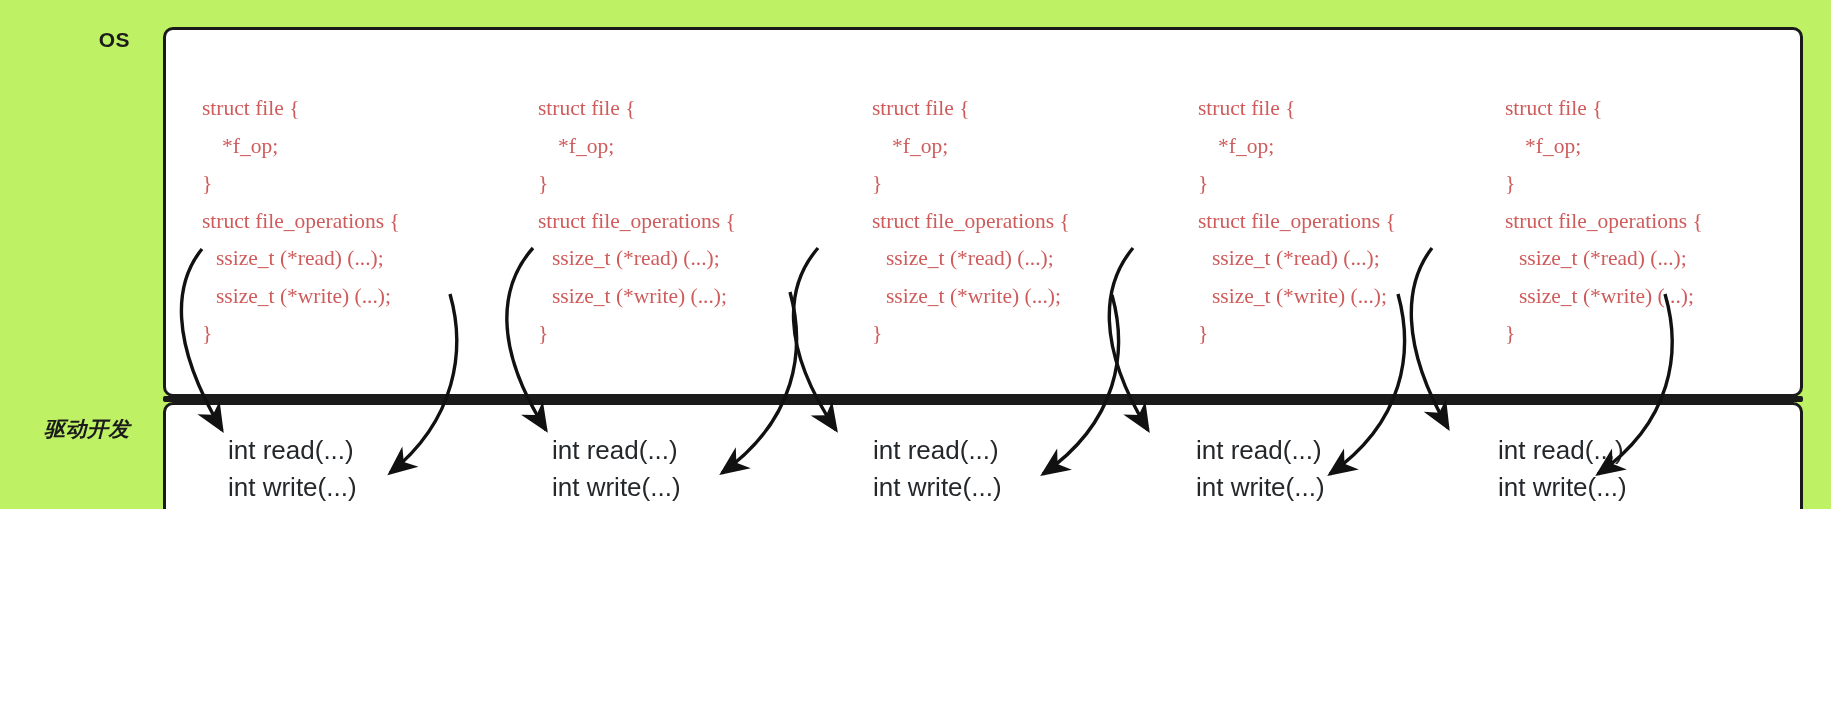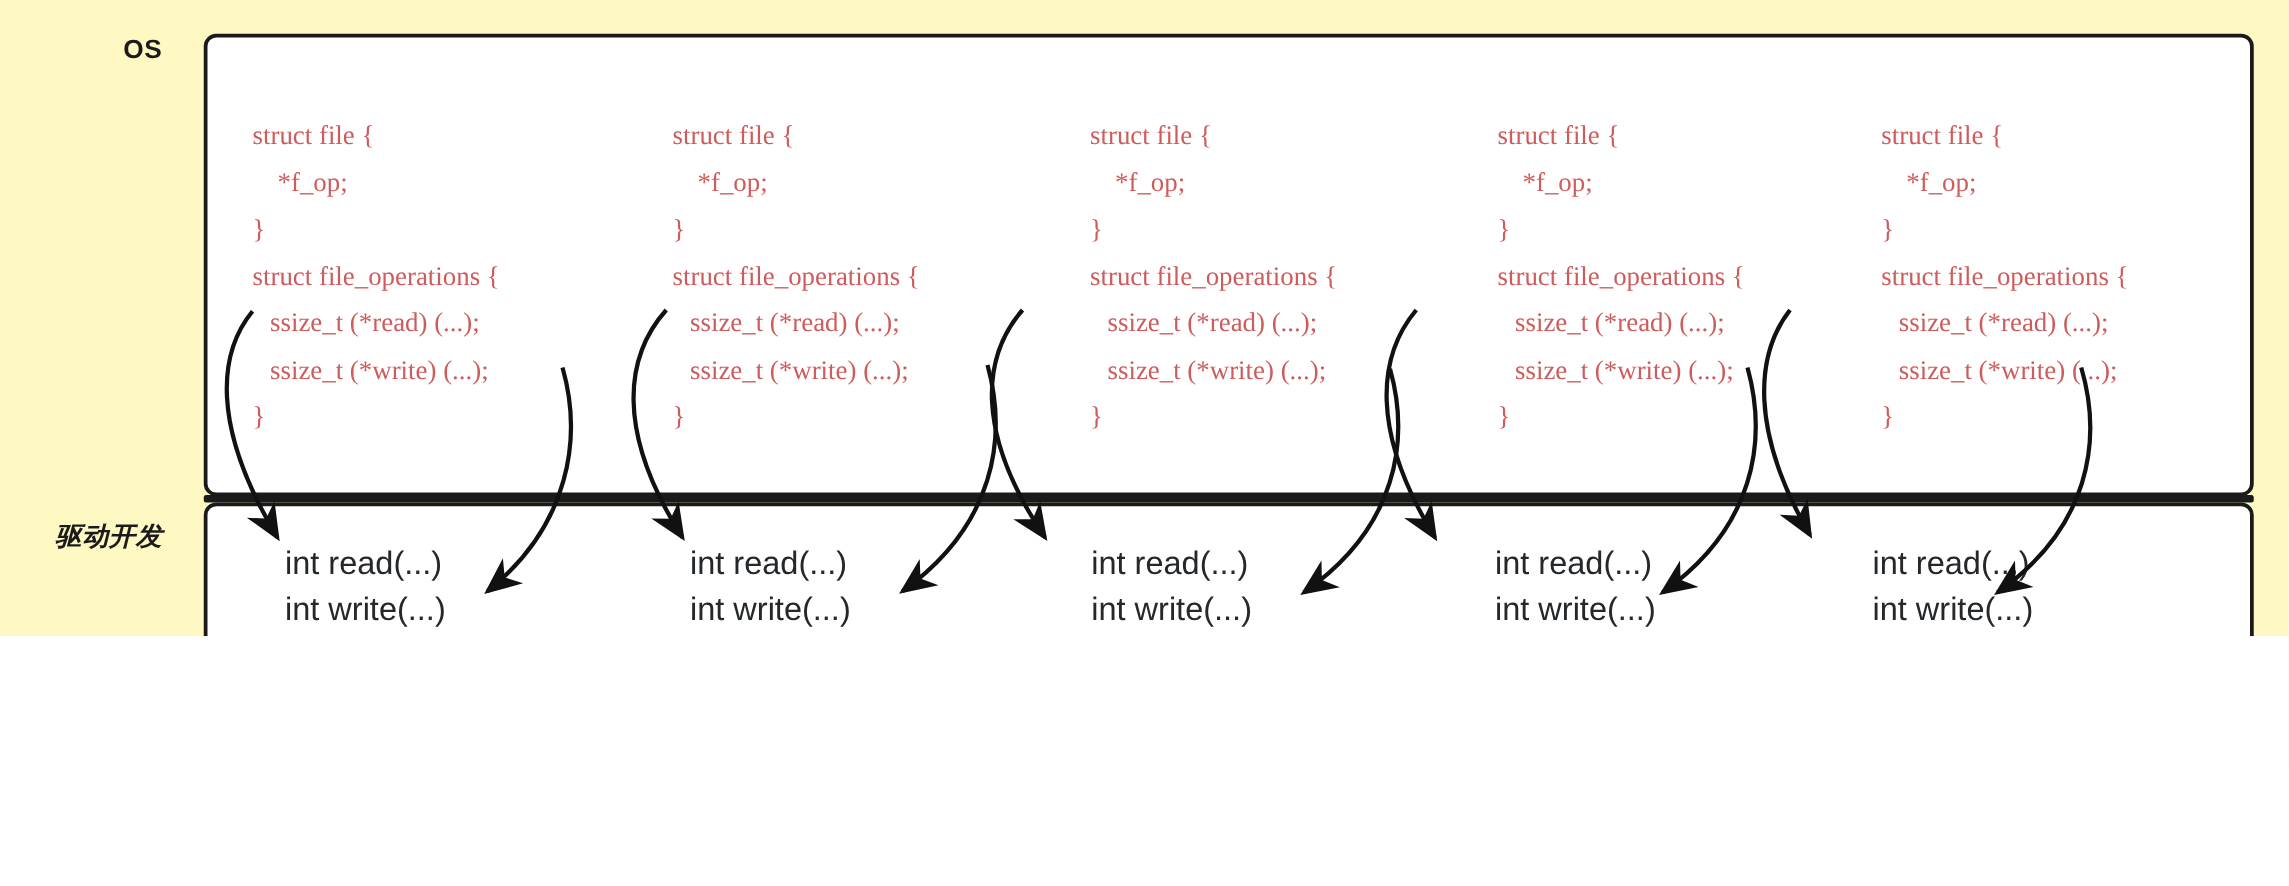--- a/index.html
+++ b/index.html
@@ -7,21 +7,21 @@
     padding: 0;
     background: #ffffff;
   }
   body {
     font-family: "Liberation Sans", "DejaVu Sans", sans-serif;
   }
   #stage {
     position: relative;
     width: 1831px;
     height: 509px;
-    background: #fef9c3;
+    background: #bef264;
     overflow: hidden;
   }
 
   
   .side-label {
     position: absolute;
     font-weight: bold;
     font-size: 21px;
     color: #1b1b1b;
     letter-spacing: 0.5px;

